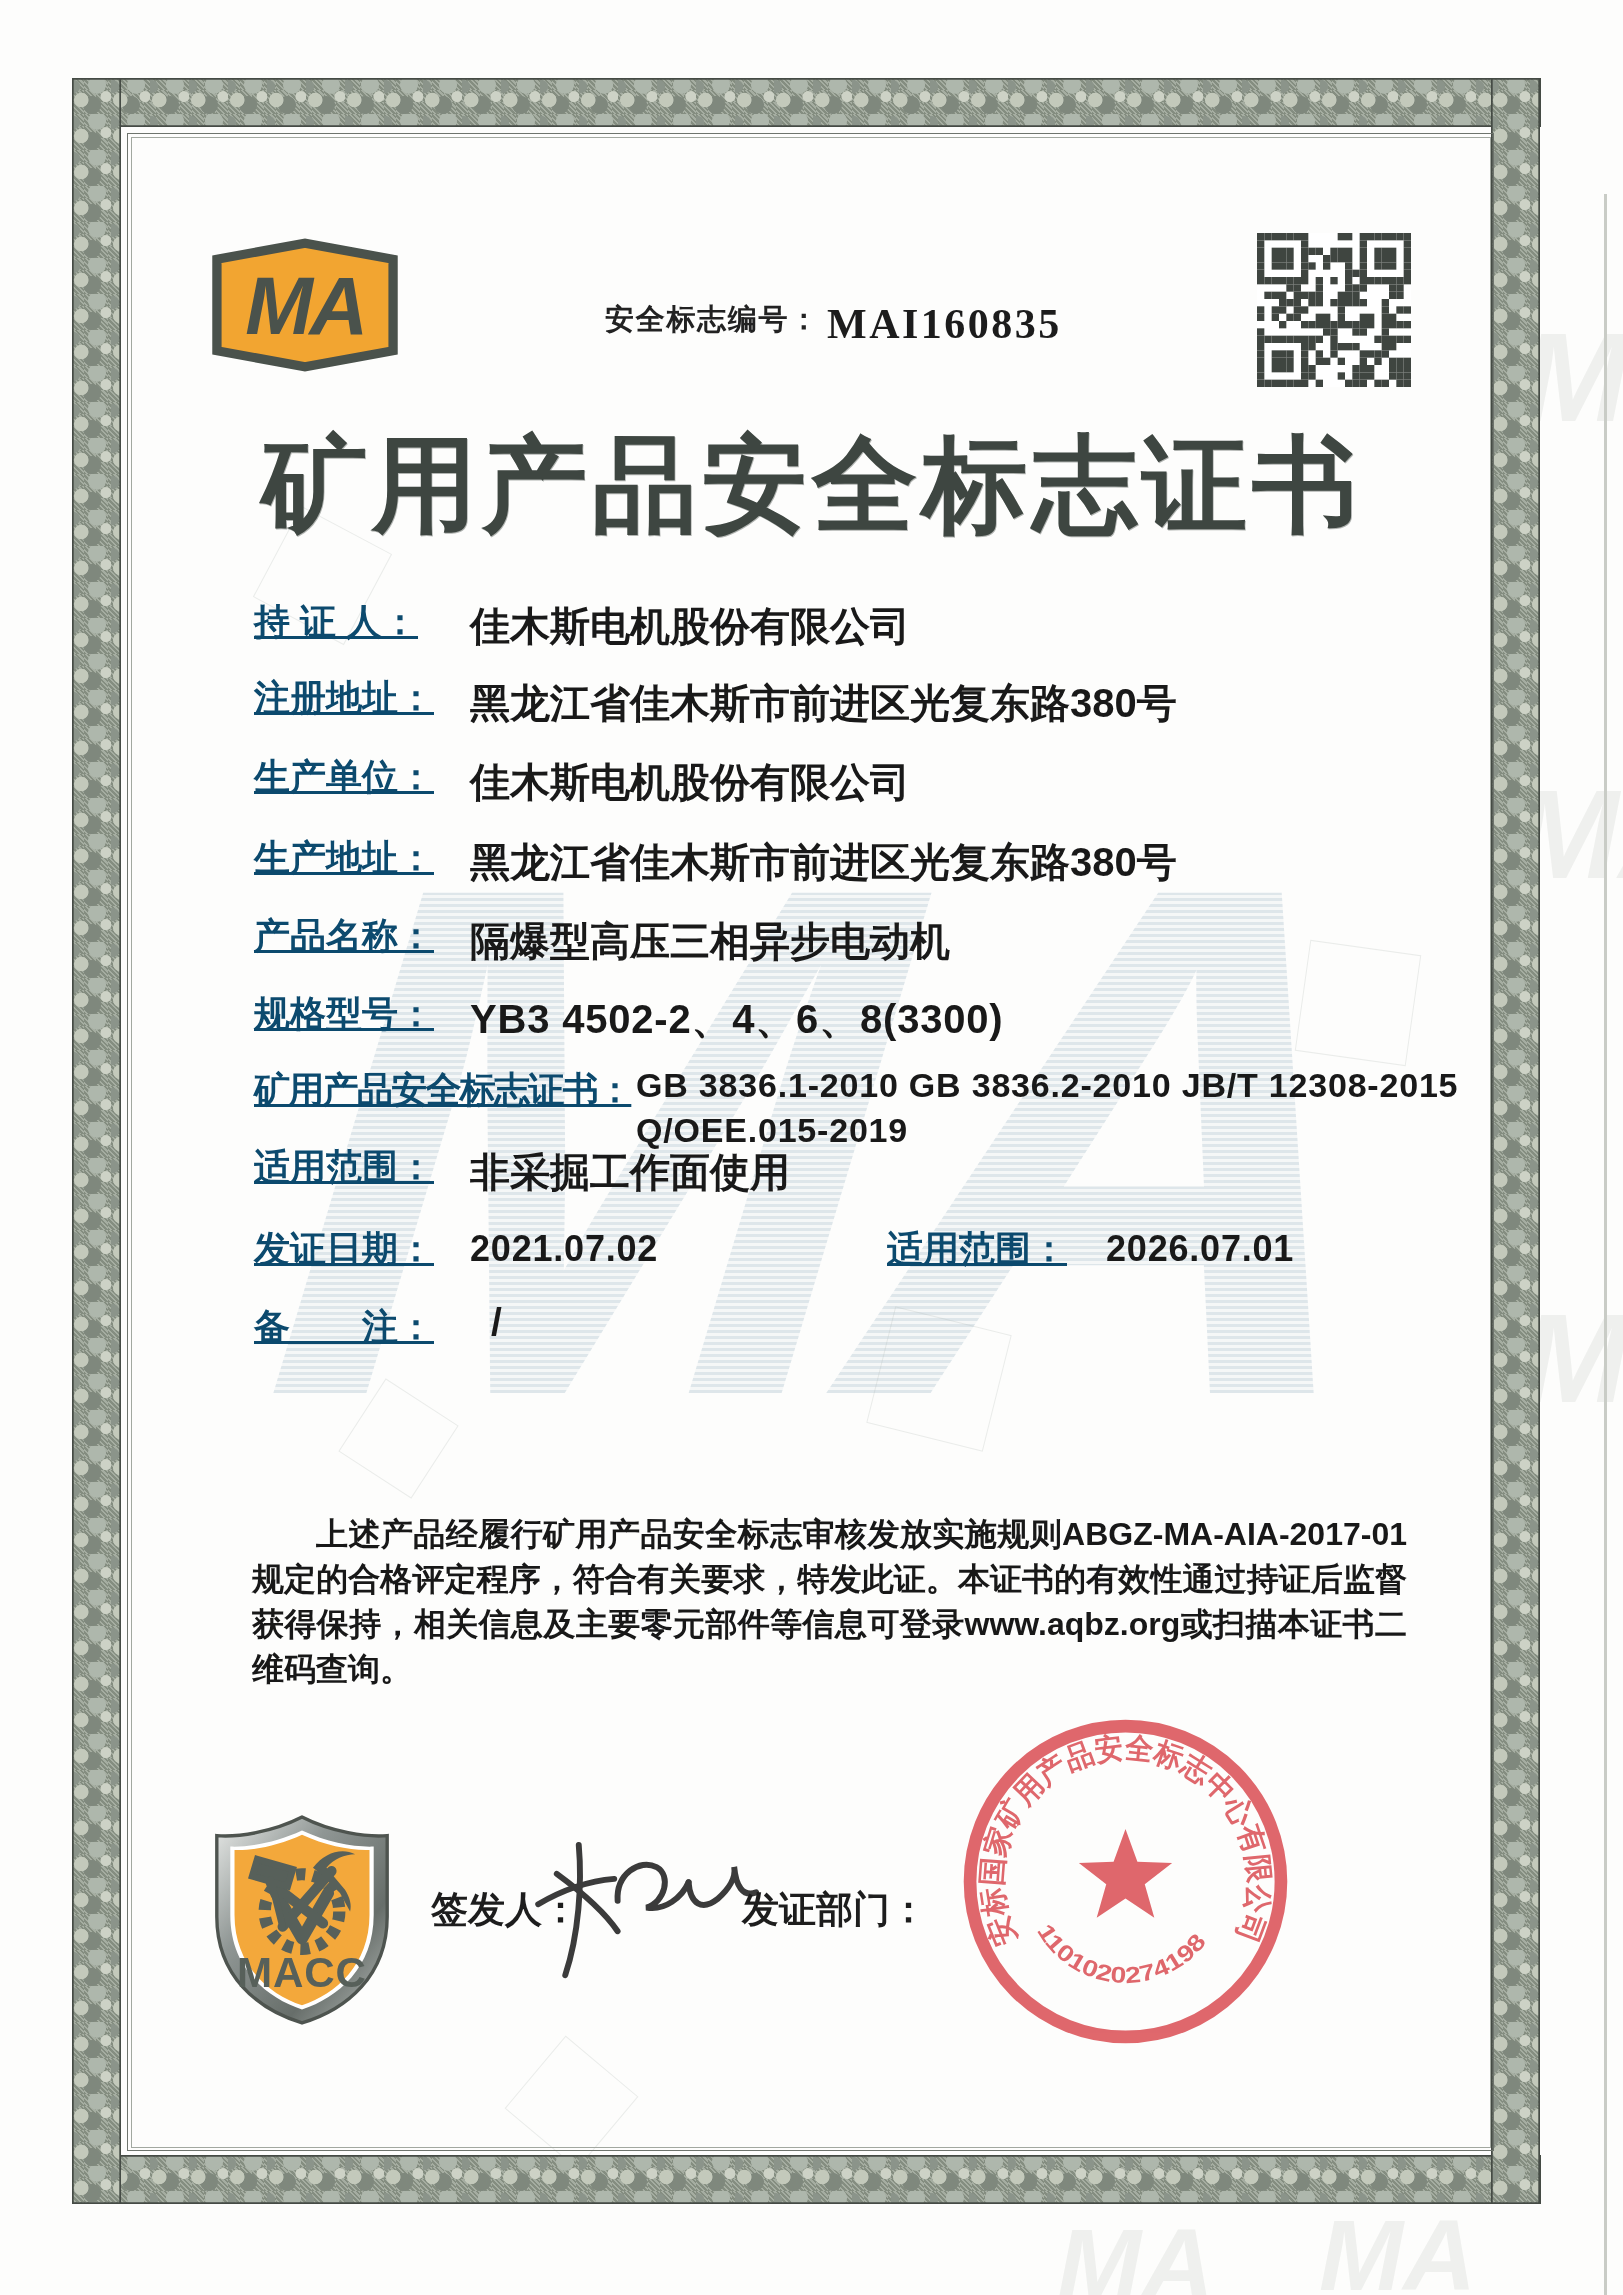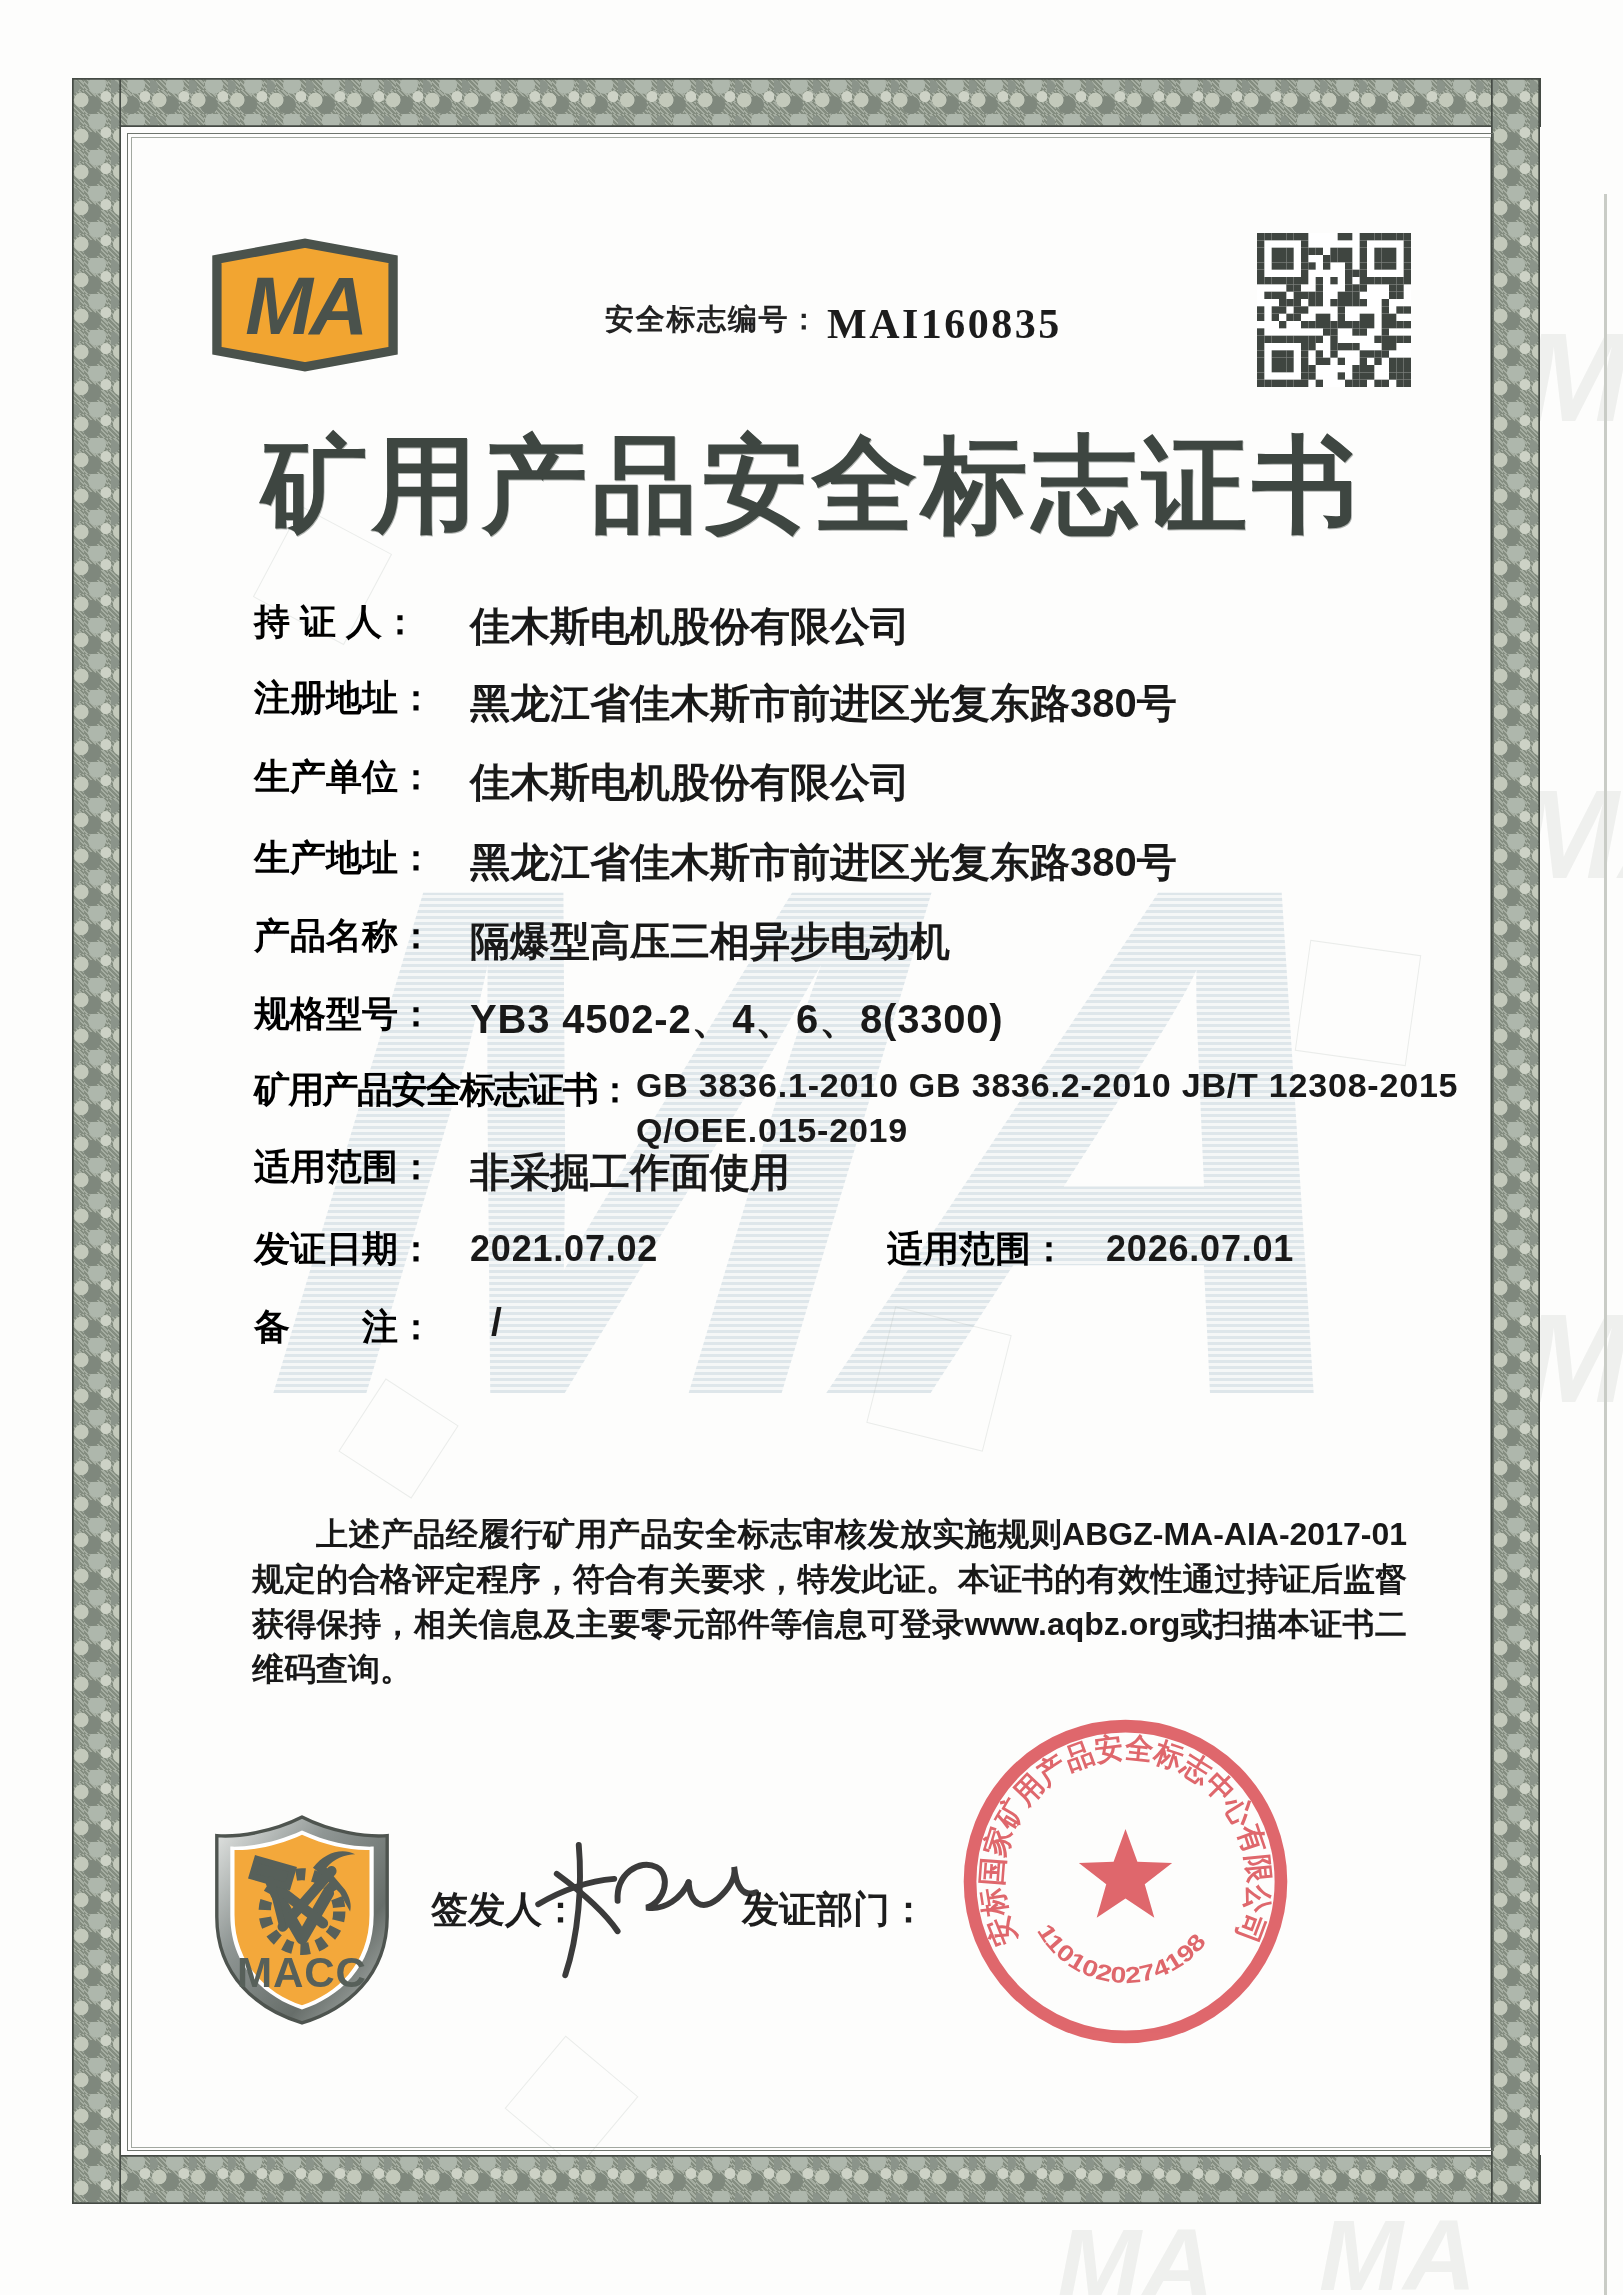--- a/index.html
+++ b/index.html
@@ -37,21 +37,21 @@
   .ma-badge{position:absolute;left:211px;top:238px;width:188px;height:134px;}
   .certno-label{position:absolute;left:605px;top:300px;font-size:29px;font-weight:700;
     letter-spacing:1.7px;color:#222;}
   .certno-value{position:absolute;left:827px;top:281px;font:700 42px "Liberation Serif",serif;
     letter-spacing:2.5px;color:#1c1c1c;margin-top:19px;}
   .qr{position:absolute;left:1257px;top:233px;width:154px;height:154px;}
   .title{position:absolute;left:127px;top:416px;width:1370px;text-align:center;
     font-family:Liberation Serif, serif;font-weight:900;font-size:105px;color:#3e4641;
     letter-spacing:5px;text-shadow:0.8px 0.8px 0 rgba(62,70,65,.4);}
   
-  .f-label{position:absolute;left:254px;font-size:36px;font-weight:700;color:#000000;white-space:nowrap;}
+  .f-label{position:absolute;left:254px;font-size:36px;font-weight:700;color:#0c4a6e;white-space:nowrap;text-decoration:underline;}
   .f-value{position:absolute;left:470px;font-size:40px;font-weight:700;color:#191919;white-space:nowrap;}
   .f-latin{font-family:"Liberation Sans",sans-serif;letter-spacing:0.8px;}
   
   .para{position:absolute;left:252px;top:1512px;width:1155px;font-size:32px;font-weight:700;
     line-height:45px;text-align:justify;text-indent:2em;color:#181818;}
   
   .shield{position:absolute;left:205px;top:1812px;width:194px;height:216px;}
   .signer-label{position:absolute;left:431px;top:1885px;font-size:37px;font-weight:700;}
   .sig{position:absolute;left:523px;top:1833px;width:245px;height:161px;}
   .dept-label{position:absolute;left:742px;top:1885px;font-size:37px;font-weight:700;}

